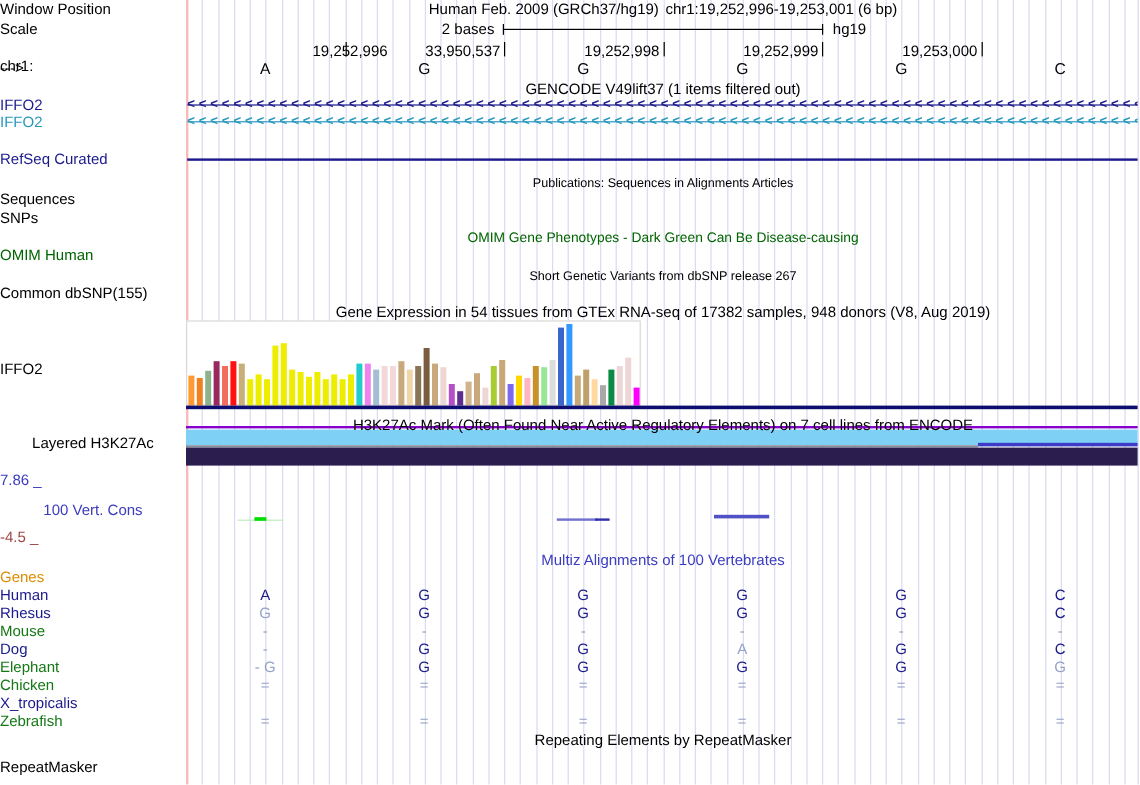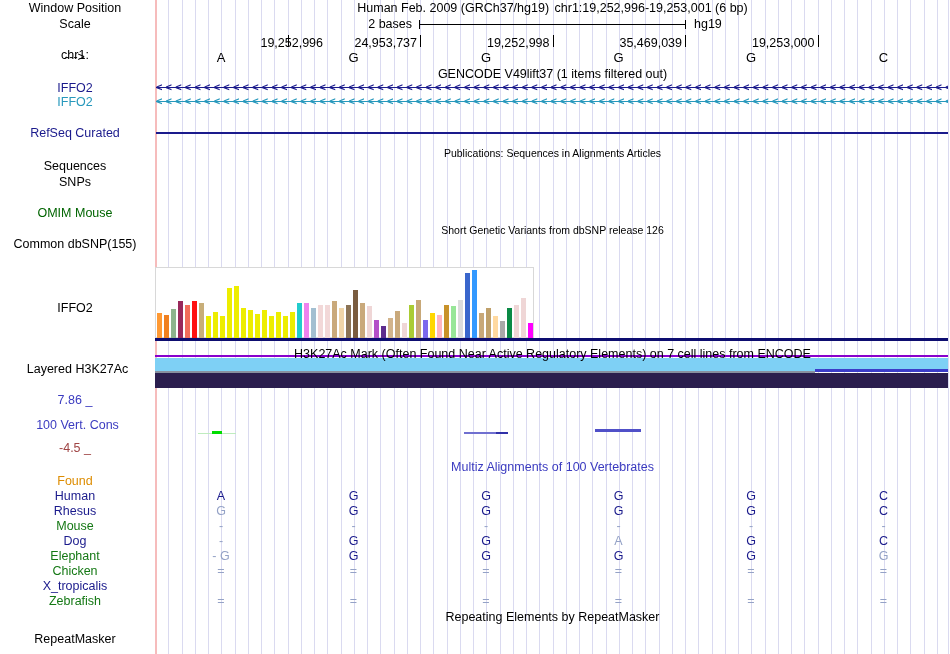--- a/index.html
+++ b/index.html
@@ -1,20 +1,20 @@
 <!DOCTYPE html>
 <html><head>
 <meta charset="utf-8">
 <style>
   html,body{margin:0;padding:0;background:#fff;}
   .browser{position:relative;width:950px;height:654px;background:#fff;overflow:hidden;
            font-family:"Liberation Sans","DejaVu Sans",sans-serif;font-size:12.5px;color:#000;}
   .gridline{position:absolute;top:0;bottom:0;width:1px;background:#DADAF0;z-index:0;}
   .pink-line{position:absolute;left:155px;top:0;bottom:0;width:2px;background:#F6BCBC;z-index:0;}
-  .lbl{position:absolute;left:0;width:150px;text-align:center;white-space:nowrap;z-index:3;line-height:14px;}
+  .lbl{position:absolute;left:0;width:150px;text-align:left;white-space:nowrap;z-index:3;line-height:14px;}
   .lblc{position:absolute;left:0;width:155px;text-align:center;white-space:nowrap;z-index:3;line-height:14px;}
   .ctitle{position:absolute;left:155px;width:795px;text-align:center;white-space:nowrap;z-index:3;line-height:14px;}
   .small{font-size:10.5px;}
   .mid{font-size:11.5px;}
   .navy{color:#1A1A8C;} .teal{color:#2798BC;} .green{color:#006400;}
   .blue{color:#3B3BC0;} .dred{color:#A04545;}
   .coord-num{position:absolute;white-space:nowrap;z-index:2;text-align:right;}
   .coord-tick{position:absolute;width:1px;height:12px;background:#000;z-index:2;}
   .base{position:absolute;transform:translateX(-50%);z-index:2;font-size:13px;}
   .arrow-track{position:absolute;left:156px;width:792px;height:13px;overflow:hidden;white-space:nowrap;z-index:2;}
@@ -109,25 +109,25 @@
   <div style="position:absolute;left:340px;top:17px;width:72px;text-align:right;z-index:2">2 bases</div>
   <div class="scale-line"></div>
   <div class="scale-end" style="left:419px"></div>
   <div class="scale-end" style="left:685px"></div>
   <div style="position:absolute;left:694px;top:17px;z-index:2">hg19</div>
 
   <div class="lbl" style="top:48px">chr1:</div>
   <div id="coords">
       <div class="coord-num" style="right: 627px; top: 36px;">19,252,996</div>
       <div class="coord-tick" style="left: 287.5px; top: 35px;"></div>
-      <div class="coord-num" style="right: 533px; top: 36px;">24,953,737</div>
+      <div class="coord-num" style="right: 533px; top: 36px;">33,950,537</div>
       <div class="coord-tick" style="left: 420px; top: 35px;"></div>
       <div class="coord-num" style="right: 400.5px; top: 36px;">19,252,998</div>
       <div class="coord-tick" style="left: 552.5px; top: 35px;"></div>
-      <div class="coord-num" style="right: 268px; top: 36px;">35,469,039</div>
+      <div class="coord-num" style="right: 268px; top: 36px;">19,252,999</div>
       <div class="coord-tick" style="left: 685px; top: 35px;"></div>
       <div class="coord-num" style="right: 135.5px; top: 36px;">19,253,000</div>
       <div class="coord-tick" style="left: 817.5px; top: 35px;"></div>
     </div>
 
   <div class="lbl" style="top:50px">---&gt;</div>
   <div id="bases">
       <div class="base" style="left: 221px; top: 50px;">A</div>
       <div class="base" style="left: 353.5px; top: 50px;">G</div>
       <div class="base" style="left: 486px; top: 50px;">G</div>
@@ -148,25 +148,27 @@
       <div class="ar">&lt;&lt;&lt;&lt;&lt;&lt;&lt;&lt;&lt;&lt;&lt;&lt;&lt;&lt;&lt;&lt;&lt;&lt;&lt;&lt;&lt;&lt;&lt;&lt;&lt;&lt;&lt;&lt;&lt;&lt;&lt;&lt;&lt;&lt;&lt;&lt;&lt;&lt;&lt;&lt;&lt;&lt;&lt;&lt;&lt;&lt;&lt;&lt;&lt;&lt;&lt;&lt;&lt;&lt;&lt;&lt;&lt;&lt;&lt;&lt;&lt;&lt;&lt;&lt;&lt;&lt;&lt;&lt;&lt;&lt;&lt;&lt;&lt;&lt;&lt;&lt;&lt;&lt;&lt;&lt;&lt;&lt;&lt;&lt;&lt;</div>
     </div>
 
   <div class="lbl navy" style="top:126px">RefSeq Curated</div>
   <div class="refseq-line" id="refseq-line" style="background: rgb(26, 26, 140);"></div>
 
   <div class="ctitle small" style="top:146px">Publications: Sequences in Alignments Articles</div>
   <div class="lbl" style="top:159px">Sequences</div>
   <div class="lbl" style="top:175px">SNPs</div>
 
-  <div class="lbl green" style="top:206px">OMIM Mouse</div>
-
-  <div class="ctitle small" style="top:223px">Short Genetic Variants from dbSNP release 126</div>
+  <div class="ctitle mid green" style="top:192px">OMIM Gene Phenotypes - Dark Green Can Be Disease-causing</div>
+  <div class="lbl green" style="top:206px">OMIM Human</div>
+
+  <div class="ctitle small" style="top:223px">Short Genetic Variants from dbSNP release 267</div>
   <div class="lbl" style="top:237px">Common dbSNP(155)</div>
 
+  <div class="ctitle" style="top:253px">Gene Expression in 54 tissues from GTEx RNA-seq of 17382 samples, 948 donors (V8, Aug 2019)</div>
   <div class="gtex-box"></div>
   <div id="gtex-bars">
       <div class="gtex-bar" style="left: 157px; top: 313px; height: 25px; background: rgb(255, 153, 51);"></div>
       <div class="gtex-bar" style="left: 164px; top: 315px; height: 23px; background: rgb(240, 128, 32);"></div>
       <div class="gtex-bar" style="left: 171px; top: 309px; height: 29px; background: rgb(141, 179, 141);"></div>
       <div class="gtex-bar" style="left: 178px; top: 301px; height: 37px; background: rgb(153, 41, 92);"></div>
       <div class="gtex-bar" style="left: 185px; top: 305px; height: 33px; background: rgb(242, 109, 91);"></div>
       <div class="gtex-bar" style="left: 192px; top: 301px; height: 37px; background: rgb(255, 17, 17);"></div>
       <div class="gtex-bar" style="left: 199px; top: 303px; height: 35px; background: rgb(200, 174, 121);"></div>
       <div class="gtex-bar" style="left: 206px; top: 316px; height: 22px; background: rgb(237, 237, 0);"></div>
@@ -236,21 +238,21 @@
       <div class="pp-mark" style="left: 198px; top: 433px; width: 38px; height: 1px; background: rgb(191, 236, 191);"></div>
       <div class="pp-mark" style="left: 212px; top: 431px; width: 10px; height: 3px; background: rgb(0, 221, 0);"></div>
       <div class="pp-mark" style="left: 464px; top: 432px; width: 34px; height: 2px; background: rgb(112, 112, 208);"></div>
       <div class="pp-mark" style="left: 496px; top: 432px; width: 12px; height: 2px; background: rgb(48, 48, 168);"></div>
       <div class="pp-mark" style="left: 595px; top: 429px; width: 46px; height: 3px; background: rgb(80, 80, 200);"></div>
     </div>
   <div class="lbl dred" style="top:441px">-4.5 _</div>
 
   <div class="ctitle blue" style="top:460px">Multiz Alignments of 100 Vertebrates</div>
   <div id="multiz-rows">
-      <div class="lbl" style="top: 474px; color: rgb(221, 140, 0);">Found</div>
+      <div class="lbl" style="top: 474px; color: rgb(221, 140, 0);">Genes</div>
       <div class="lbl" style="top: 489px; color: rgb(26, 26, 140);">Human</div>
       <div class="mz" style="left: 221px; top: 489px; color: rgb(26, 26, 140);">A</div>
       <div class="mz" style="left: 353.5px; top: 489px; color: rgb(26, 26, 140);">G</div>
       <div class="mz" style="left: 486px; top: 489px; color: rgb(26, 26, 140);">G</div>
       <div class="mz" style="left: 618.5px; top: 489px; color: rgb(26, 26, 140);">G</div>
       <div class="mz" style="left: 751px; top: 489px; color: rgb(26, 26, 140);">G</div>
       <div class="mz" style="left: 883.5px; top: 489px; color: rgb(26, 26, 140);">C</div>
       <div class="lbl" style="top: 504px; color: rgb(26, 26, 140);">Rhesus</div>
       <div class="mz" style="left: 221px; top: 504px; color: rgb(148, 162, 198);">G</div>
       <div class="mz" style="left: 353.5px; top: 504px; color: rgb(26, 26, 140);">G</div>

